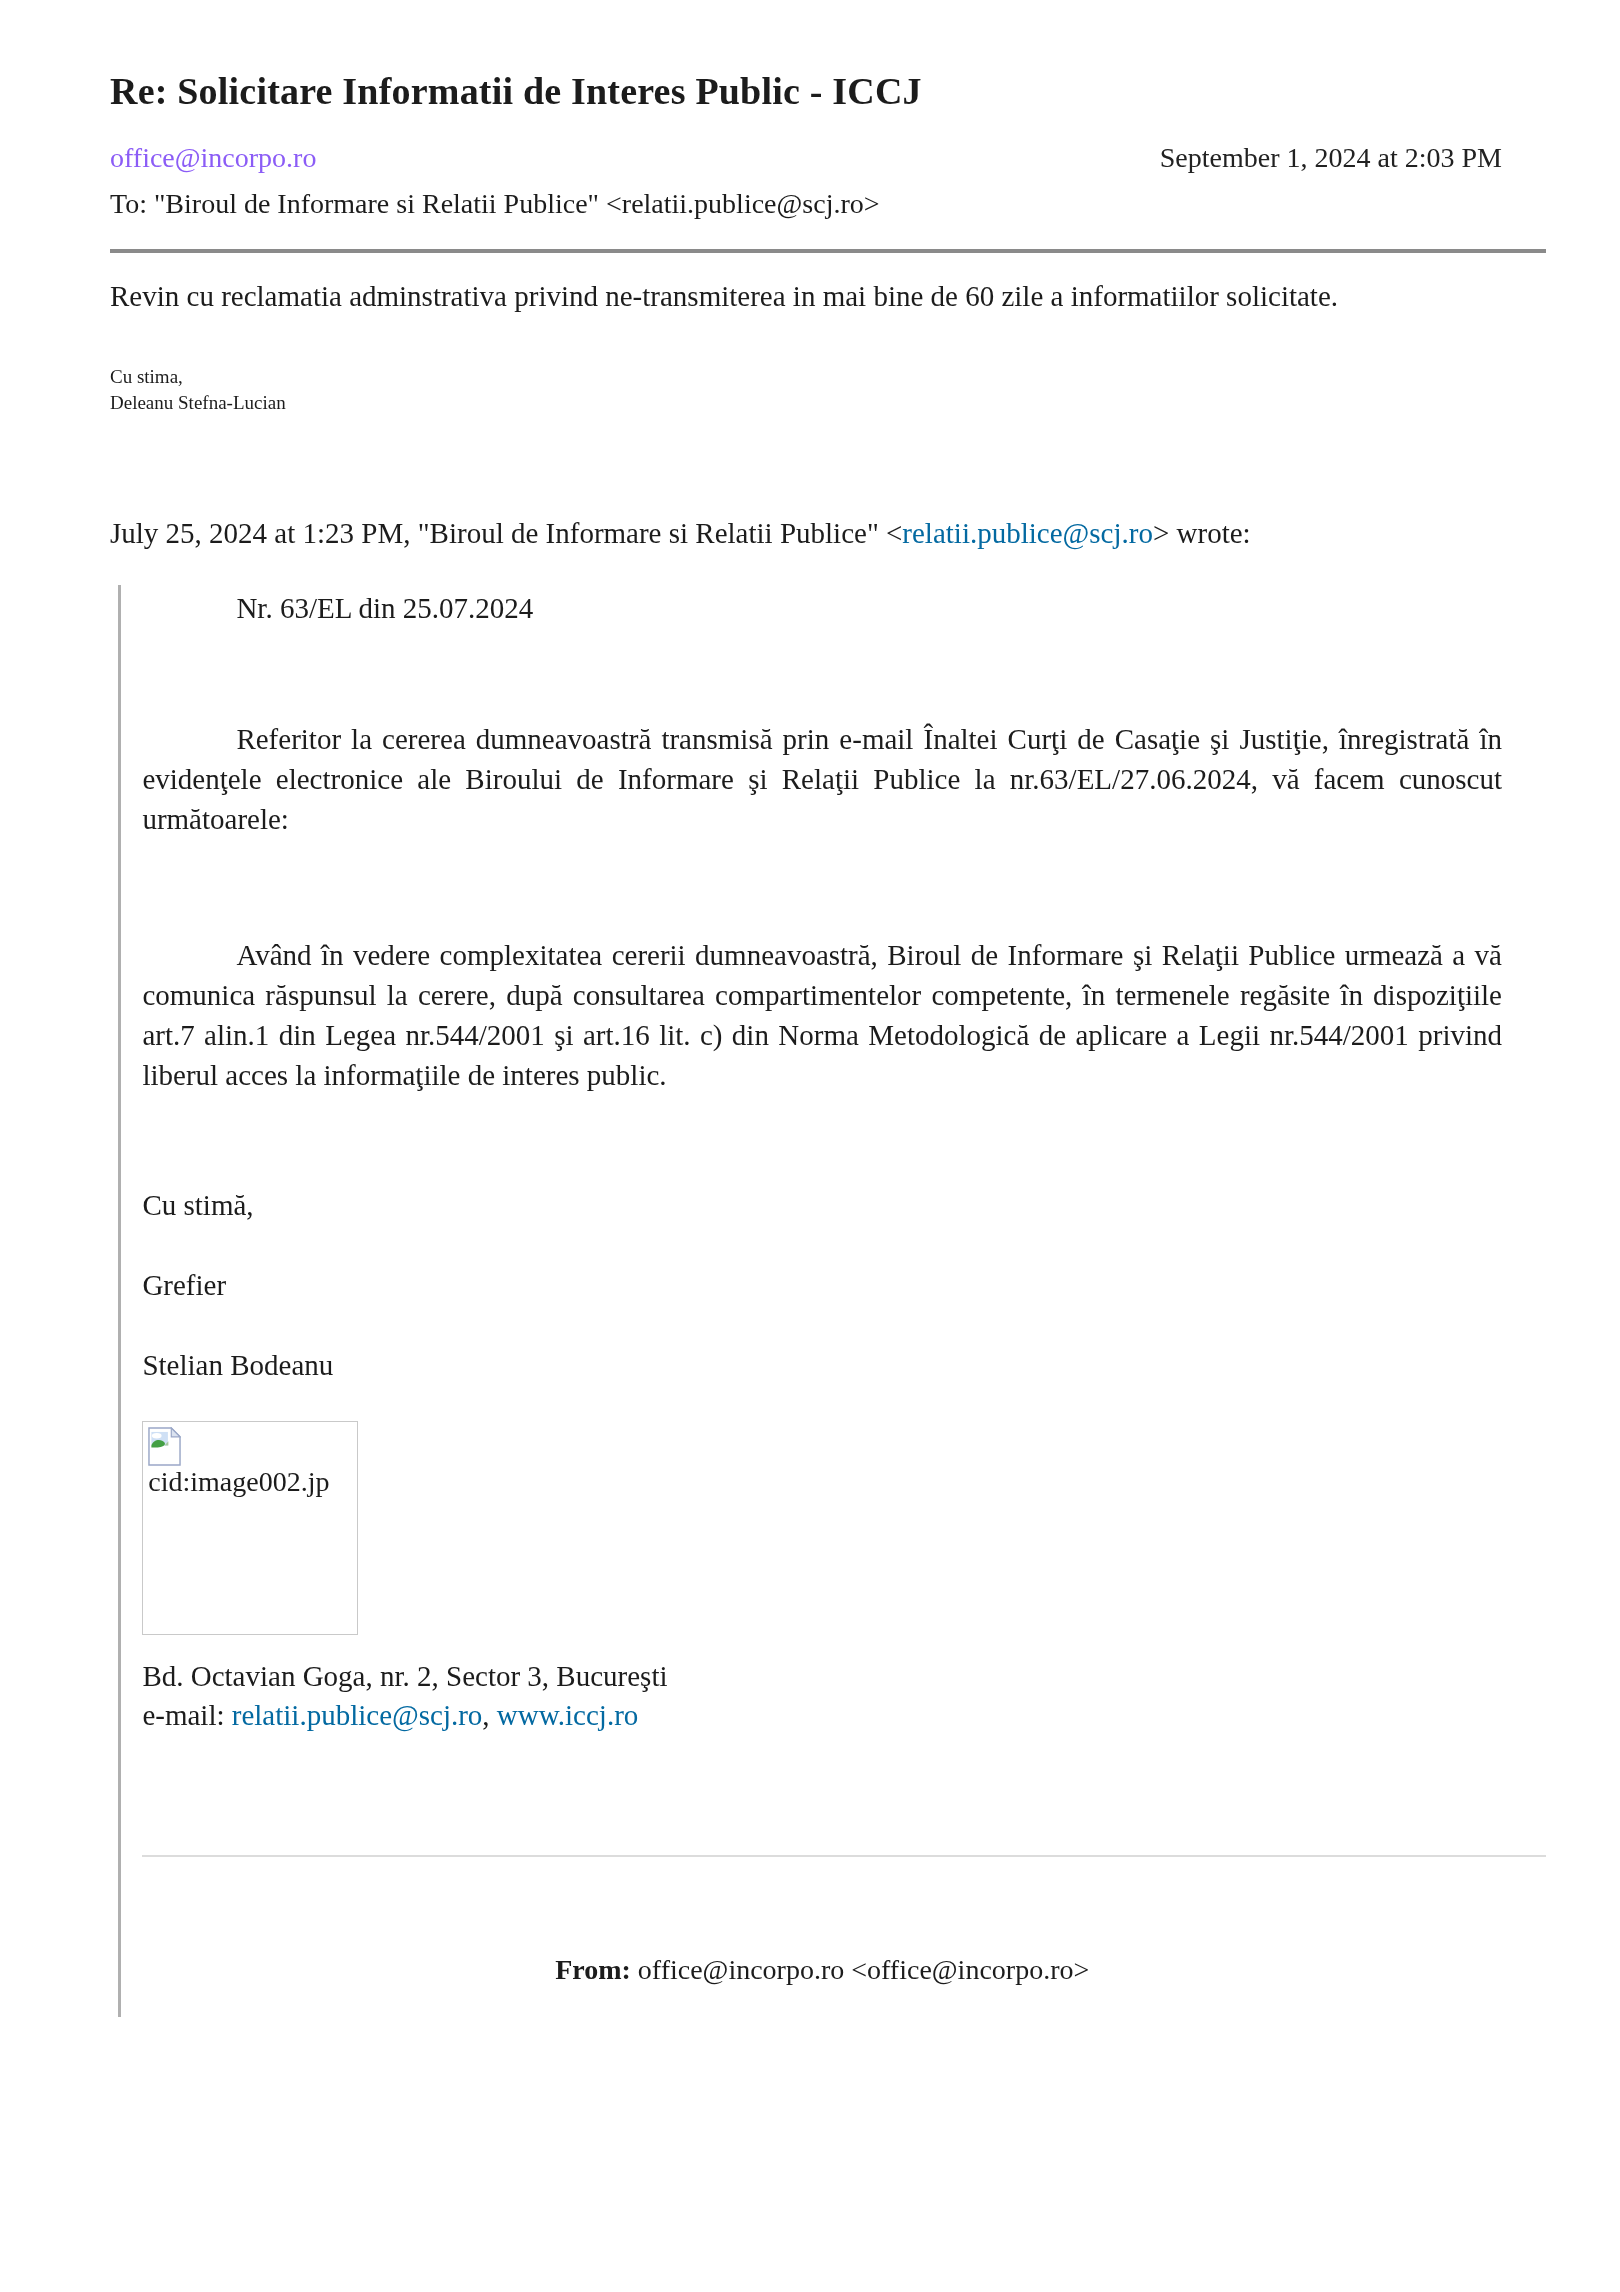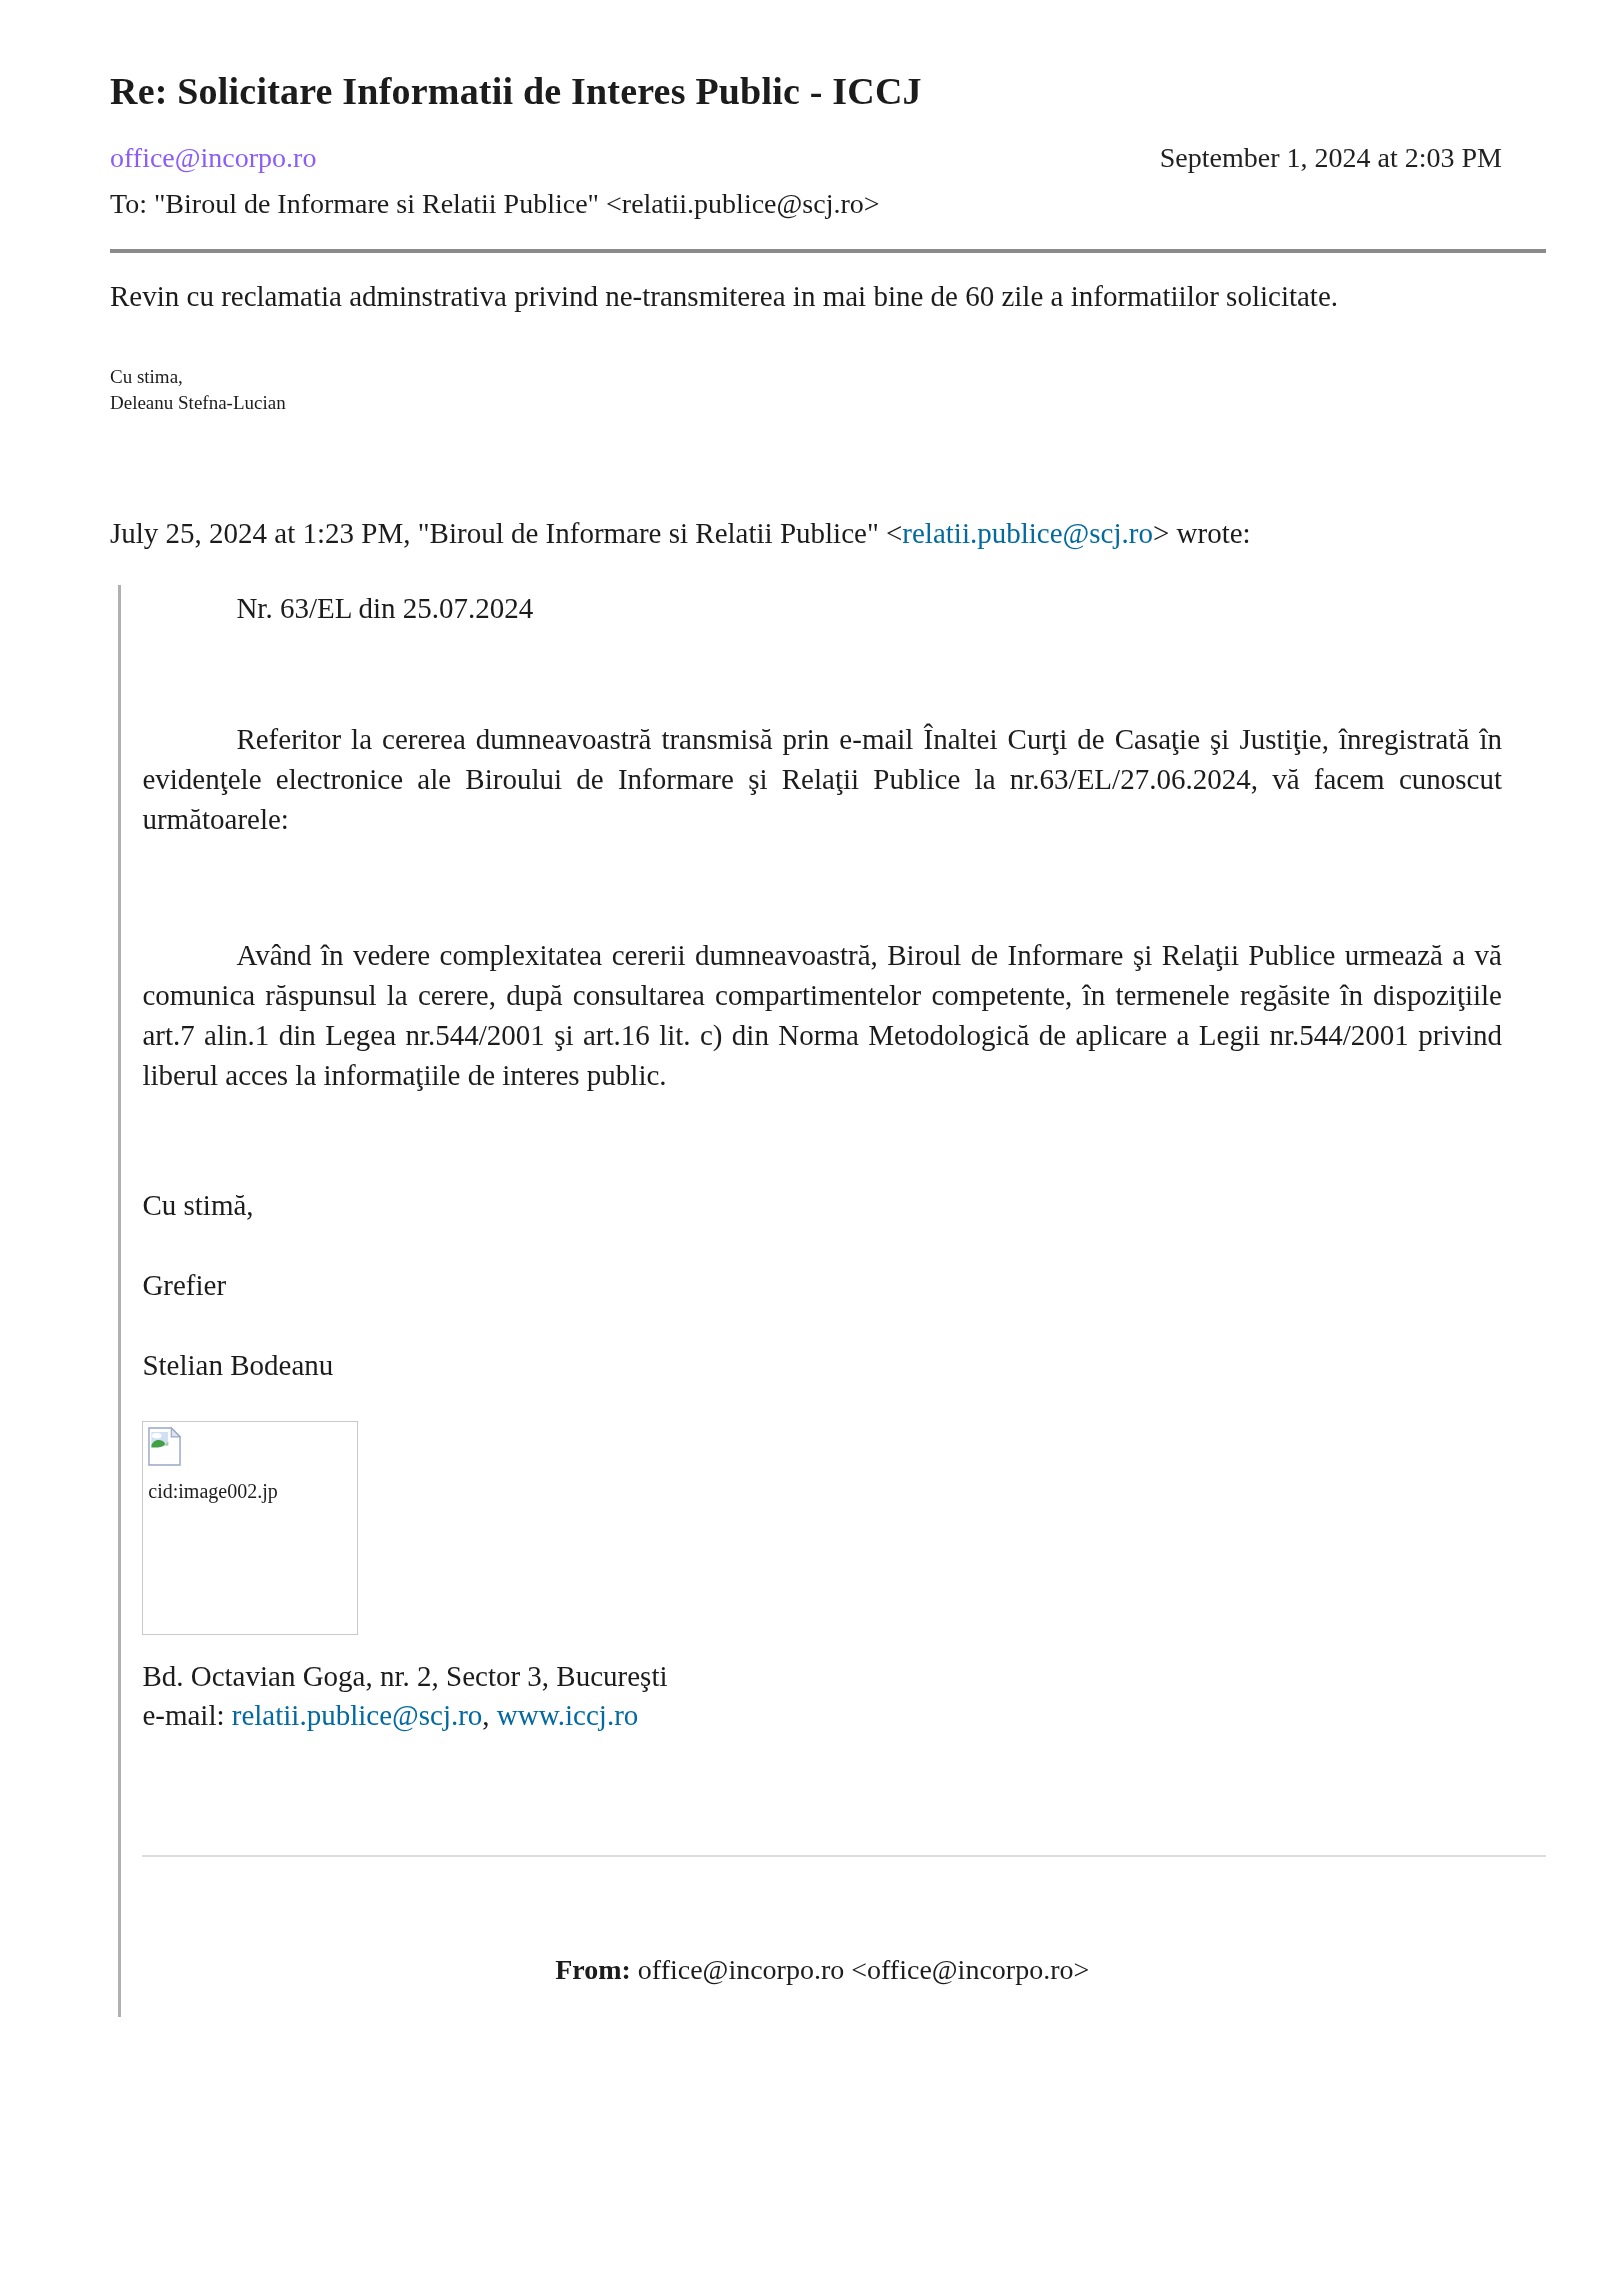--- a/index.html
+++ b/index.html
@@ -41,21 +41,21 @@
 
   .img-box {
     width:216px; height:214px;
     border:1px solid #c9c9c9;
     box-sizing:border-box;
     margin:27.4px 0 21.6px 0;
     padding:4.9px 0 0 4.9px;
     overflow:hidden;
   }
   .broken-icon { display:block; width:33px; height:39px; }
-  .cid-text { font-size:20px; display:block; margin-top:14px; white-space:nowrap; }
+  .cid-text { font-size:28px; display:block; margin-top:0; white-space:nowrap; }
 
   .addr-block { margin:0; }
   .addr-line { margin:0; line-height:39px; }
 
   .light-rule { border:none; border-top:2px solid #dcdcdc; margin:120px -44px 0 0; }
 
   .from-block { margin-top:94px; font-size:28px; line-height:37px; }
   .from-block p { margin:0; font-size:28px;text-align:center; }
   .hdr-label { font-weight:bold; }
 </style>

